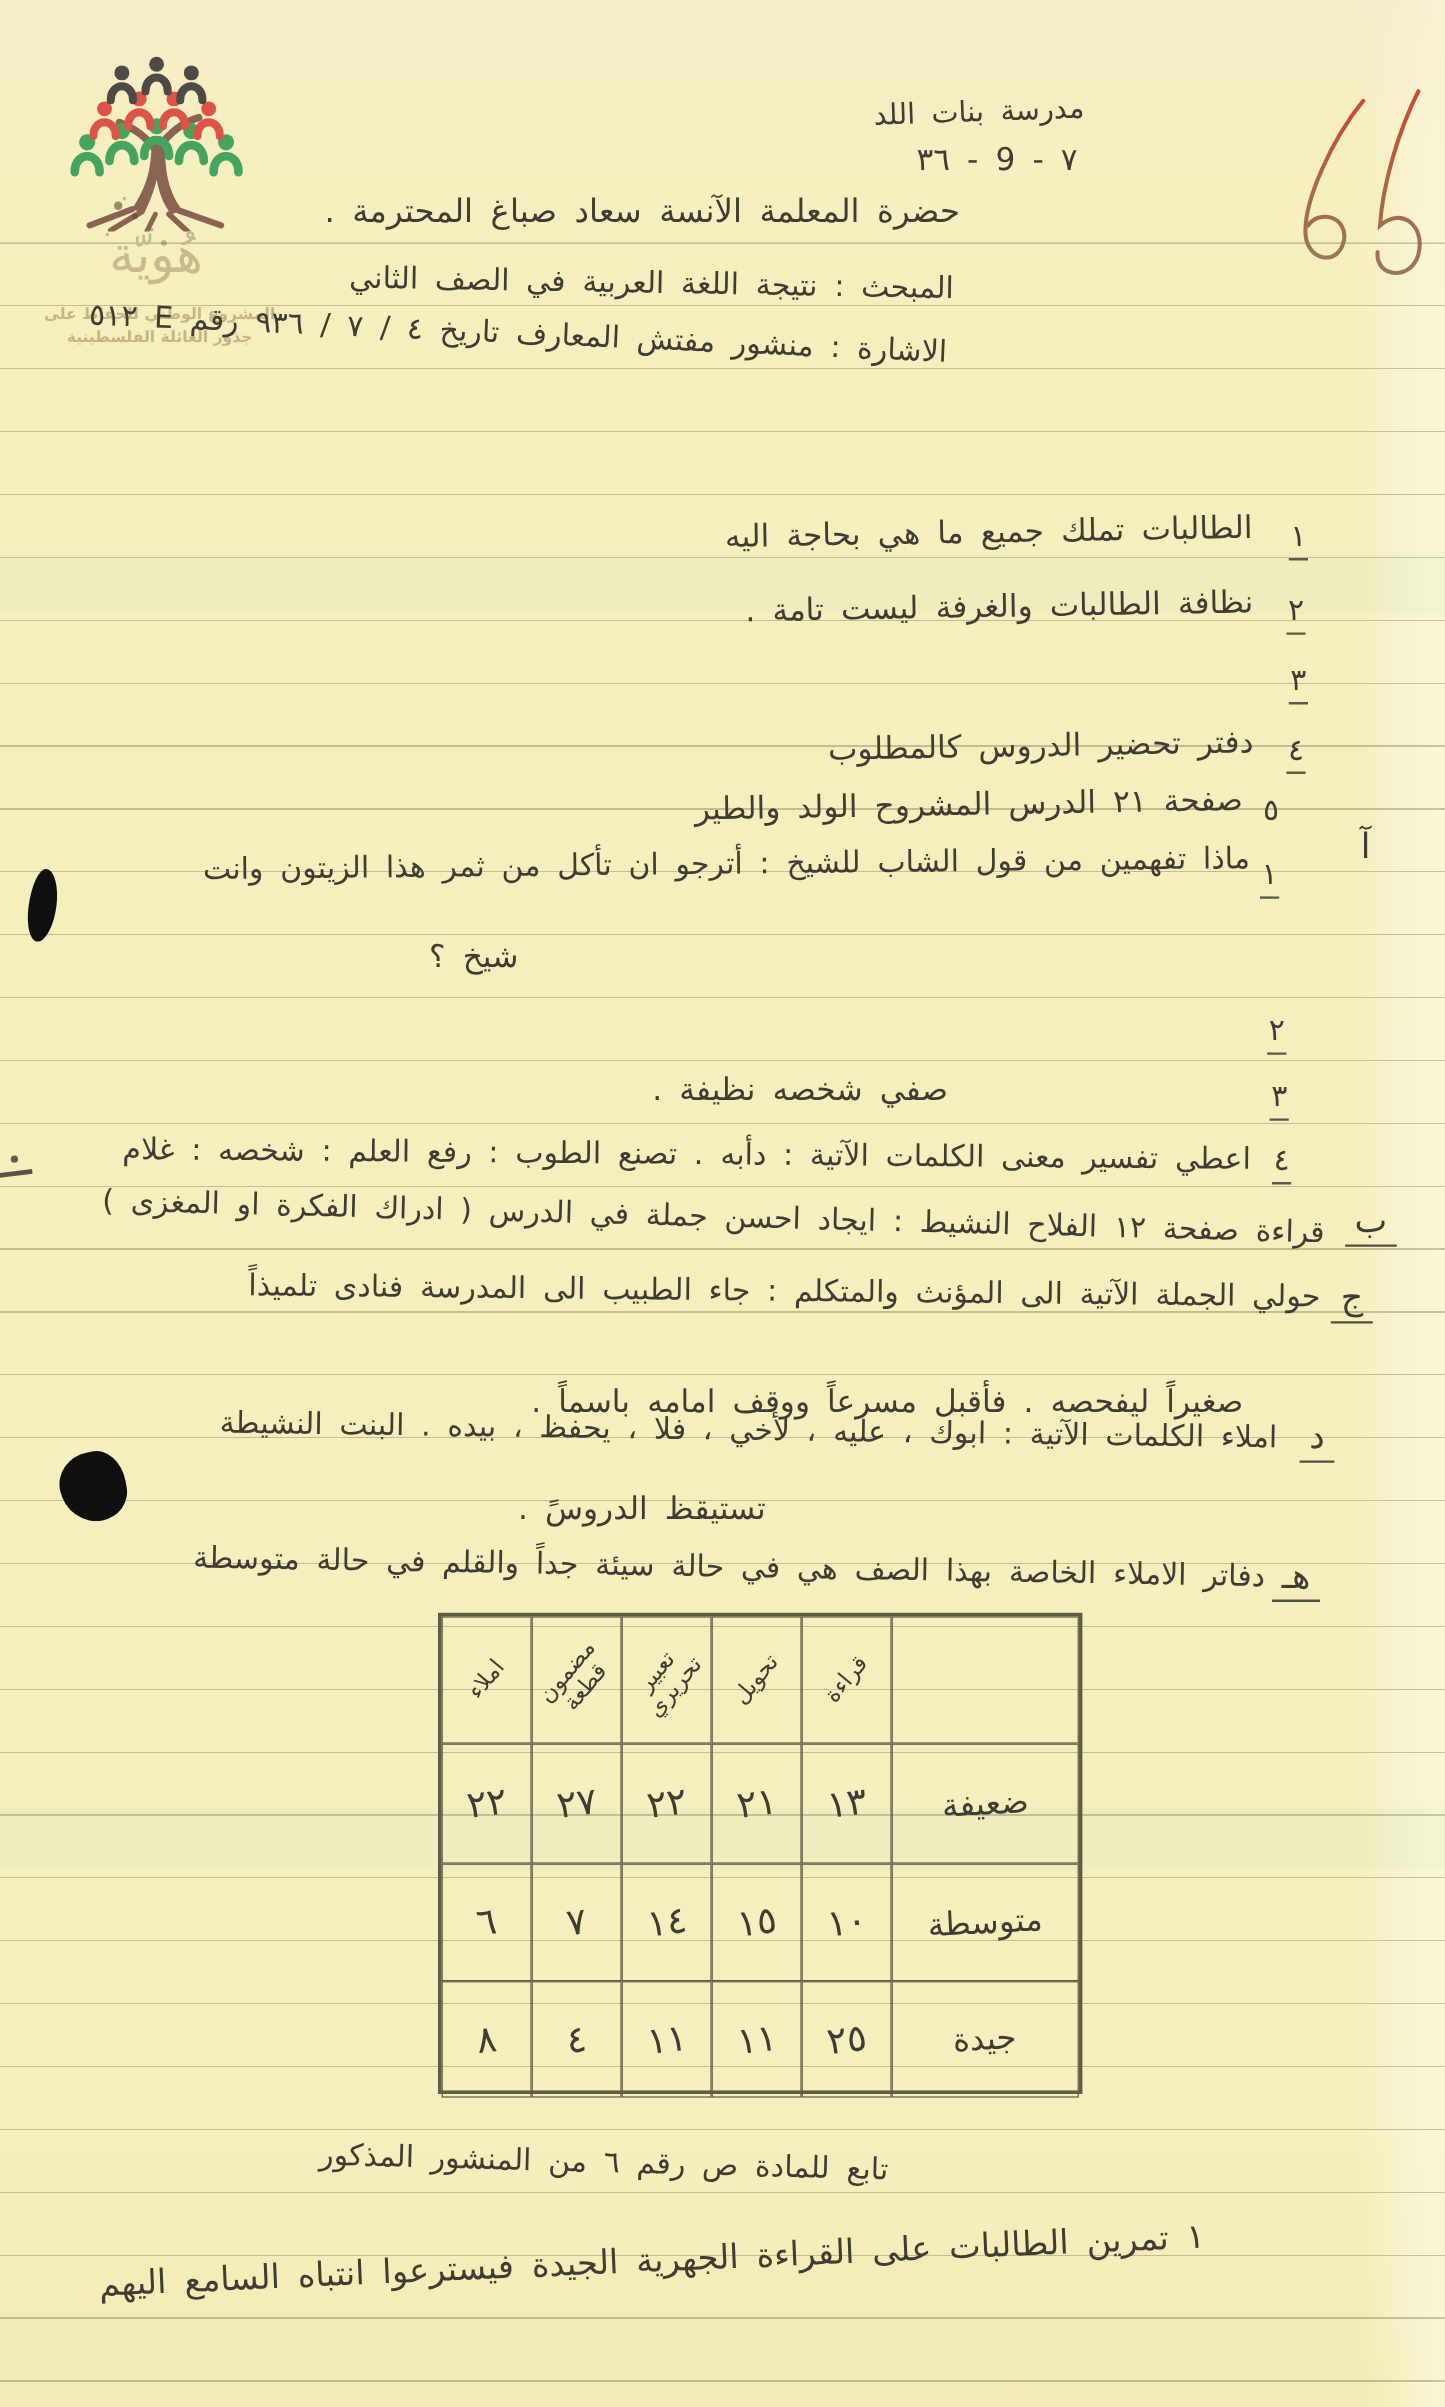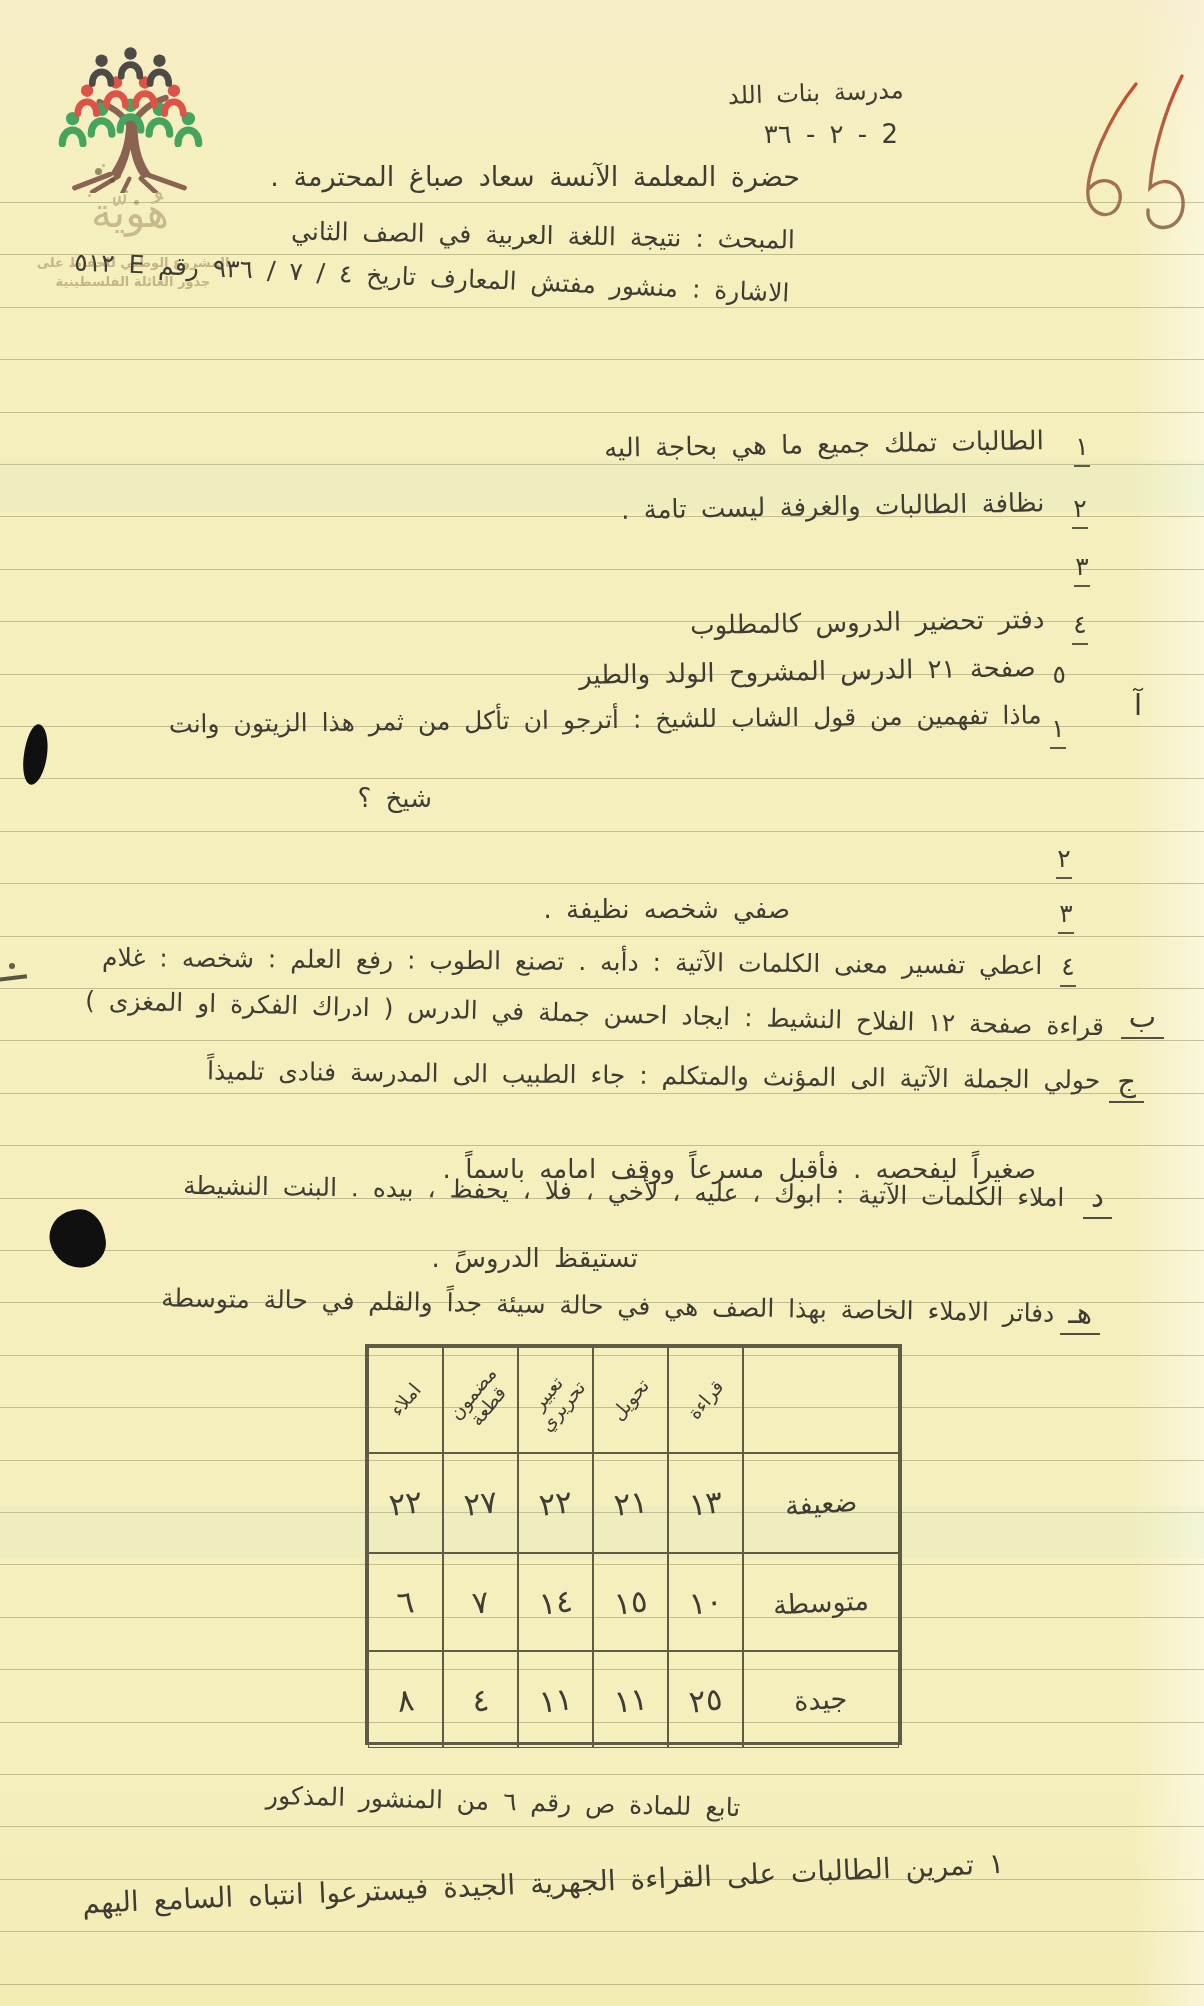--- a/index.html
+++ b/index.html
@@ -145,21 +145,21 @@
         <stop offset="0" stop-color="#cc4a2d"></stop>
           <stop offset=".45" stop-color="#b06246"></stop>
           <stop offset="1" stop-color="#98775a"></stop>
       </linearGradient>
     </defs>
     <path d="M96,14 C70,46 46,98 48,126 C50,148 76,152 80,130 C83,111 60,104 50,118" fill="none" stroke="url(#pg)" stroke-width="3.4" stroke-linecap="round"></path>
     <path d="M142,6 C124,42 112,86 110,118 C128,102 148,118 142,142 C136,164 106,162 108,140" fill="none" stroke="url(#pg)" stroke-width="3.4" stroke-linecap="round"></path>
   </svg>
 
   <div class="hw sm" style="right:300px;top:78px;transform:rotate(-2deg)">مدرسة بنات اللد</div>
-  <div class="hw" style="right:306px;top:118px;letter-spacing:3px">2 - ٢ - ٣٦</div>
+  <div class="hw" style="right:306px;top:118px;letter-spacing:3px">٧ - 9 - ٣٦</div>
   <div class="hw" style="right:404px;top:160px;font-size:27px">حضرة المعلمة الآنسة سعاد صباغ المحترمة .</div>
   <div class="hw" style="right:409px;top:220px;font-size:25px;transform:rotate(1deg)">المبحث : نتيجة اللغة العربية في الصف الثاني</div>
   <div class="hw" style="right:414px;top:262px;font-size:25px;transform:rotate(2.5deg)">الاشارة : منشور مفتش المعارف تاريخ ٤ / ٧ / ٩٣٦ رقم E ٥١٢</div>
 
   <div class="num" style="right:114px;top:432px"><span class="mnum">١</span></div>
   <div class="hw" style="right:160px;top:428px;transform:rotate(-1deg)">الطالبات تملك جميع ما هي بحاجة اليه</div>
   <div class="num" style="right:116px;top:494px"><span class="mnum">٢</span></div>
   <div class="hw" style="right:160px;top:490px;transform:rotate(-1deg)">نظافة الطالبات والغرفة ليست تامة .</div>
   <div class="num" style="right:114px;top:552px"><span class="mnum">٣</span></div>
   <div class="num" style="right:116px;top:610px"><span class="mnum">٤</span></div>

